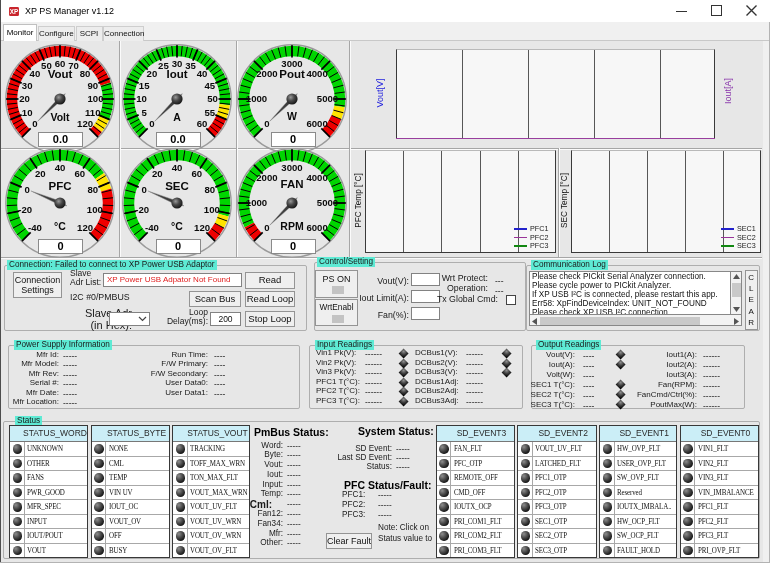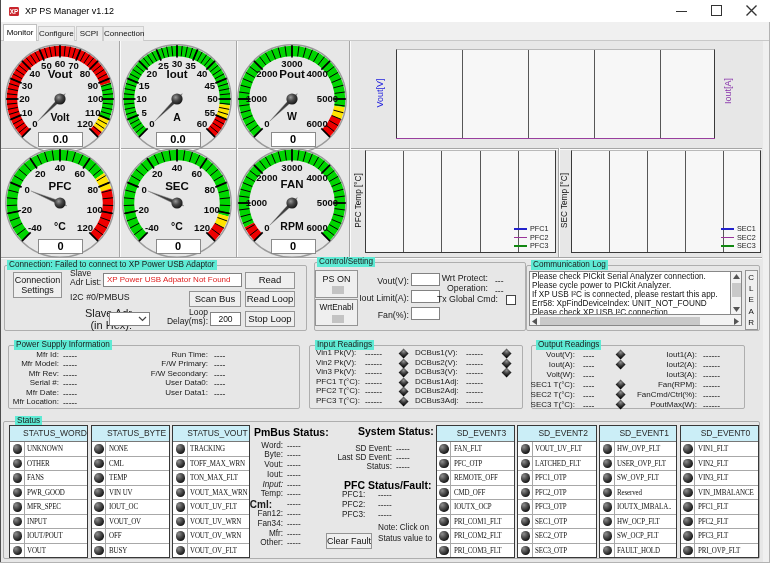--- a/index.html
+++ b/index.html
@@ -1064,21 +1064,21 @@
   </div>
 <div class="bigb" style="left:254px;top:426px">PmBus Status:</div>
 <div class="lb" style="right:487px;left:auto;top:441.5px;font-size:8.2px;">Word:</div>
 <div class="dash" style="left:287px;top:442.5px;font-size:8.2px">-----</div>
 <div class="lb" style="right:487px;left:auto;top:451.29px;font-size:8.2px;">Byte:</div>
 <div class="dash" style="left:287px;top:452.29px;font-size:8.2px">-----</div>
 <div class="lb" style="right:487px;left:auto;top:461.08px;font-size:8.2px;">Vout:</div>
 <div class="dash" style="left:287px;top:462.08px;font-size:8.2px">-----</div>
 <div class="lb" style="right:487px;left:auto;top:470.87px;font-size:8.2px;">Iout:</div>
 <div class="dash" style="left:287px;top:471.87px;font-size:8.2px">-----</div>
-<div class="lb" style="right:487px;left:auto;top:480.65999999999997px;font-size:8.2px;font-style:italic;">Input:</div>
+<div class="lb" style="right:487px;left:auto;top:480.65999999999997px;font-size:8.2px;">Input:</div>
 <div class="dash" style="left:287px;top:481.65999999999997px;font-size:8.2px">-----</div>
 <div class="lb" style="right:487px;left:auto;top:490.45px;font-size:8.2px;">Temp:</div>
 <div class="dash" style="left:287px;top:491.45px;font-size:8.2px">-----</div>
 <div class="lb" style="right:498px;left:auto;top:500.24px;font-size:10px;font-weight:bold;">Cml:</div>
 <div class="dash" style="left:287px;top:501.24px;font-size:8.2px">-----</div>
 <div class="lb" style="right:487px;left:auto;top:510.03px;font-size:8.2px;">Fan12:</div>
 <div class="dash" style="left:287px;top:511.03px;font-size:8.2px">-----</div>
 <div class="lb" style="right:487px;left:auto;top:519.8199999999999px;font-size:8.2px;">Fan34:</div>
 <div class="dash" style="left:287px;top:520.8199999999999px;font-size:8.2px">-----</div>
 <div class="lb" style="right:487px;left:auto;top:529.61px;font-size:8.2px;">Mfr:</div>

